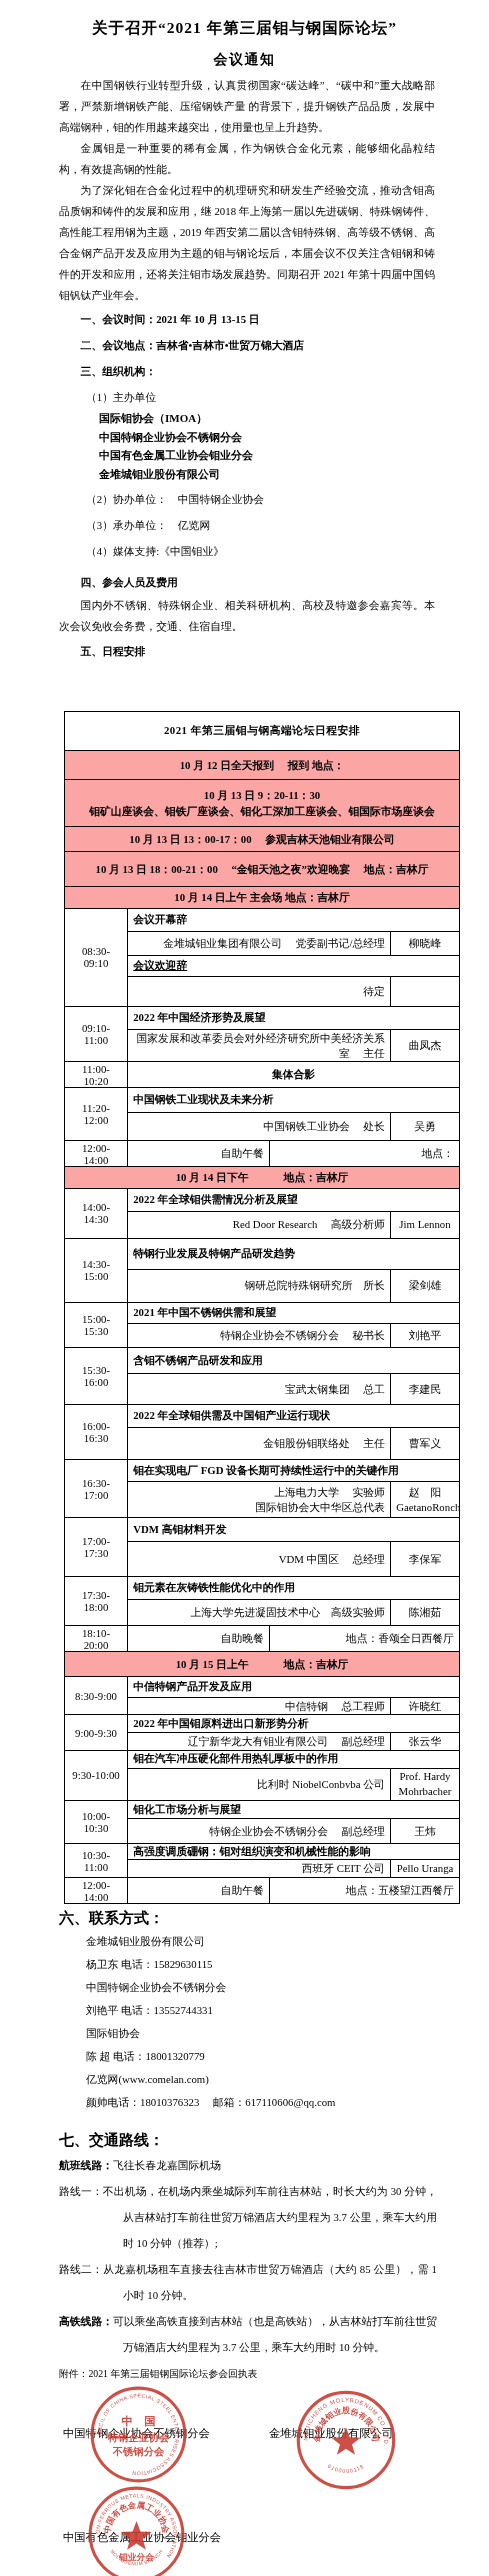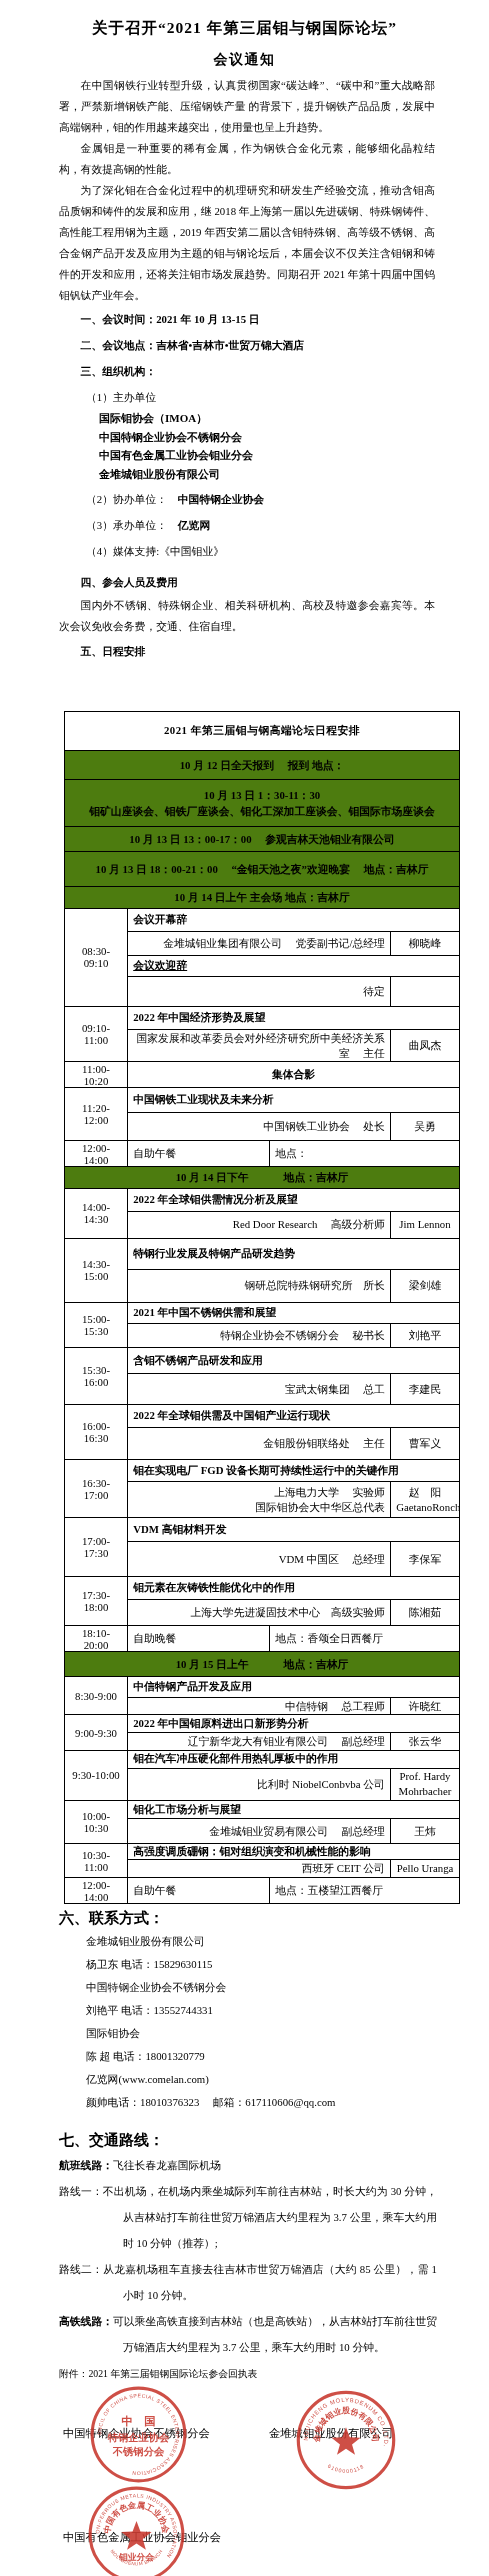--- a/index.html
+++ b/index.html
@@ -11,39 +11,39 @@
   #sec-head{top:17.5px;left:0;width:489px;text-align:center;}
   .doc-title{font-size:15.5px;font-weight:700;letter-spacing:1px;}
   .doc-subtitle{font-size:14px;font-weight:700;margin-top:12.4px;letter-spacing:1.5px;}
 
   
   #sec-body{top:75px;left:59px;width:376px;}
   p.body{font-size:10.8px;line-height:21px;text-align:justify;text-indent:2em;margin:0;}
   .sec-line{font-size:10.8px;line-height:26px;text-indent:2em;font-weight:700;margin:0;}
   .org-heading{font-size:10.8px;line-height:26px;text-indent:2em;font-weight:700;margin:0;}
   .sub-line{font-size:10.8px;line-height:23px;margin:2.1px 0 0 27px;}
-  .sub-line .val{font-weight:700;}
+  .sub-line .val{font-weight:400;}
   .host{font-size:11px;line-height:18.5px;font-weight:700;margin-left:40px;}
   .attendee-text{font-size:10.8px;line-height:21.6px;text-align:justify;text-indent:2em;margin:0;}
   .mt6{margin-top:3.1px;} .mt10{margin-top:5.2px;}
 
   
   #schedule-wrap{top:711px;left:64px;}
   table.sch{border-collapse:collapse;table-layout:fixed;width:394px;border:1.5px solid #000;}
   table.sch td{border:1px solid #000;padding:0.5px 5.2px;font-size:10.8px;vertical-align:middle;overflow:hidden;}
   .sch-title-cell{font-size:13.4px;font-weight:700;text-align:center;letter-spacing:0.5px;}
-  .banner-cell{background:#4d7c0f;text-align:center;font-weight:700;}
+  .banner-cell{background:#fca5a5;text-align:center;font-weight:700;}
   .banner-cell .bl{line-height:16px;}
   .time-cell{text-align:center;font-size:10.3px;padding:0.5px 1px;}
   .sess-title-cell{font-weight:700;text-align:left;}
   .org-cell{text-align:right;padding-right:7.2px;}
   .org-cell .ln,.name-cell .ln{line-height:15px;}
   .name-cell{text-align:center;padding:0.5px 2.1px;font-size:10.3px;}
   .full-cell{text-align:center;font-weight:700;}
-  .meal-left-cell,.meal-right-cell{text-align:left;}
+  .meal-left-cell,.meal-right-cell{text-align:right;}
 
   
   #sec-contacts{top:1906px;left:59px;width:376px;}
   .blk-heading{font-weight:700;font-size:15px;line-height:24px;margin:0;}
   .contact-line{font-size:10.8px;line-height:23px;margin-left:27px;}
 
   
   #sec-traffic{top:2128px;left:59px;width:378px;}
   .hang{font-size:10.8px;line-height:26px;padding-left:64px;text-indent:-64px;text-align:justify;margin:0;}
   .hang .lbl{font-weight:700;}
@@ -100,21 +100,21 @@
           <tr style="height: 39px;">
             <td class="sch-title-cell" colspan="4">2021 年第三届钼与钢高端论坛日程安排</td>
           </tr>
           <tr style="height: 29px;">
             <td class="banner-cell" colspan="4">
               <div class="bl">10 月 12 日全天报到　 报到 地点：</div>
             </td>
           </tr>
           <tr style="height: 47px;">
             <td class="banner-cell" colspan="4">
-              <div class="bl">10 月 13 日 1：30-11：30</div>
+              <div class="bl">10 月 13 日 9：20-11：30</div>
               <div class="bl">钼矿山座谈会、钼铁厂座谈会、钼化工深加工座谈会、钼国际市场座谈会</div>
             </td>
           </tr>
           <tr style="height: 25px; border-radius: 7px;">
             <td class="banner-cell" colspan="4">
               <div class="bl">10 月 13 日 13：00-17：00　 参观吉林天池钼业有限公司</div>
             </td>
           </tr>
           <tr style="height: 35px;">
             <td class="banner-cell" colspan="4">
@@ -330,21 +330,21 @@
             <td class="name-cell">
               <div class="ln">Prof. Hardy Mohrbacher</div>
             </td>
           </tr>
           <tr style="height: 18.5px;">
             <td class="time-cell" rowspan="2">10:00-10:30</td>
             <td class="sess-title-cell" colspan="3">钼化工市场分析与展望</td>
           </tr>
           <tr style="height: 25px;">
             <td class="org-cell" colspan="2">
-              <div class="ln">金堆城钼业贸易有限公司　 副总经理</div>
+              <div class="ln">特钢企业协会不锈钢分会　 副总经理</div>
             </td>
             <td class="name-cell">
               <div class="ln">王炜</div>
             </td>
           </tr>
           <tr style="height: 16px;">
             <td class="time-cell" rowspan="2">10:30-11:00</td>
             <td class="sess-title-cell" colspan="3">高强度调质硼钢：钼对组织演变和机械性能的影响</td>
           </tr>
           <tr style="height: 18px;">

